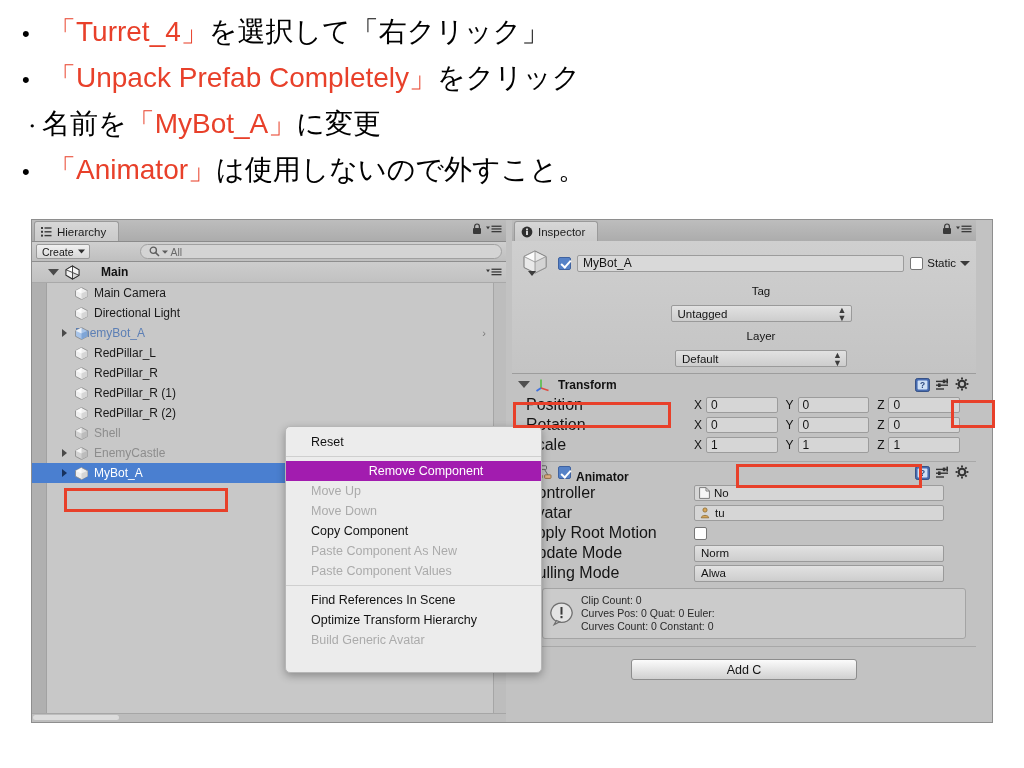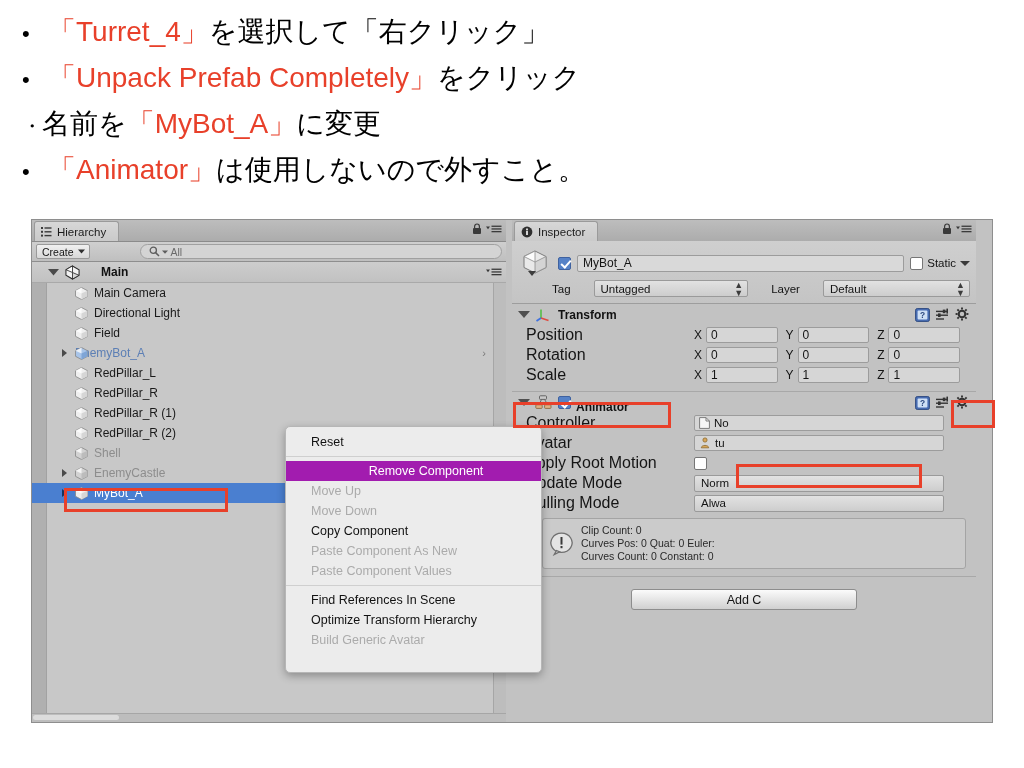--- a/index.html
+++ b/index.html
@@ -226,22 +226,22 @@
     box-sizing: border-box;
   }
   .static-grp { display: flex; align-items: center; gap: 4px; font-size: 11.5px; color: #141414; }
   .caret-dn {
     width: 0; height: 0;
     border-left: 5px solid transparent;
     border-right: 5px solid transparent;
     border-top: 5px solid #3a3a3a;
   }
   .insp-row2 {
-    display: flex; align-items: center; gap: 23px;
-    padding-left: 34px;
+    display: flex; align-items: center; gap: 8px;
+    margin-top: 5px; padding-left: 34px; flex-direction: column;
   }
   .lbl { font-size: 11.5px; color: #141414; white-space: nowrap; }
   .popup {
     height: 17px;
     background: linear-gradient(#e2e2e2, #cdcdcd);
     border: 1px solid #9a9a9a;
     border-radius: 2px;
     display: flex; align-items: center; justify-content: space-between;
     padding: 0 4px 0 6px;
     font-size: 11.5px; color: #141414;
@@ -493,30 +493,20 @@
             </div>
             <div class="h-row">
               <span class="cube">
                 <svg width="15" height="15" viewBox="0 0 16 16">
                   <polygon points="8,1.6 14.4,5 14.4,11 8,14.4 1.6,11 1.6,5" fill="#efefef" stroke="#8a8a8a" stroke-width="0.9"></polygon>
                   <polygon points="8,1.6 8,8 1.6,5" fill="#ffffff" opacity="0.75"></polygon>
                   <polygon points="8,8 14.4,5 14.4,11 8,14.4" fill="#d6d6d6"></polygon>
                 </svg>
               </span>
               <span class="label">Directional Light</span>
-            </div>
-            <div class="h-row">
-              <span class="cube">
-                <svg width="15" height="15" viewBox="0 0 16 16">
-                  <polygon points="8,1.6 14.4,5 14.4,11 8,14.4 1.6,11 1.6,5" fill="#efefef" stroke="#8a8a8a" stroke-width="0.9"></polygon>
-                  <polygon points="8,1.6 8,8 1.6,5" fill="#ffffff" opacity="0.75"></polygon>
-                  <polygon points="8,8 14.4,5 14.4,11 8,14.4" fill="#d6d6d6"></polygon>
-                </svg>
-              </span>
-              <span class="label">Field</span>
             </div>
             <div class="h-row prefab">
               <span class="arrow"></span>
               <span class="cube">
                 <svg width="15" height="15" viewBox="0 0 16 16">
                   <polygon points="8,1.6 14.4,5 14.4,11 8,14.4 1.6,11 1.6,5" fill="#a8c4e8" stroke="#8a8a8a" stroke-width="0.9"></polygon>
                   <polygon points="8,1.6 8,8 1.6,5" fill="#ffffff" opacity="0.75"></polygon>
                   <polygon points="8,8 14.4,5 14.4,11 8,14.4" fill="#7fa5d6"></polygon>
                 </svg>
               </span>

